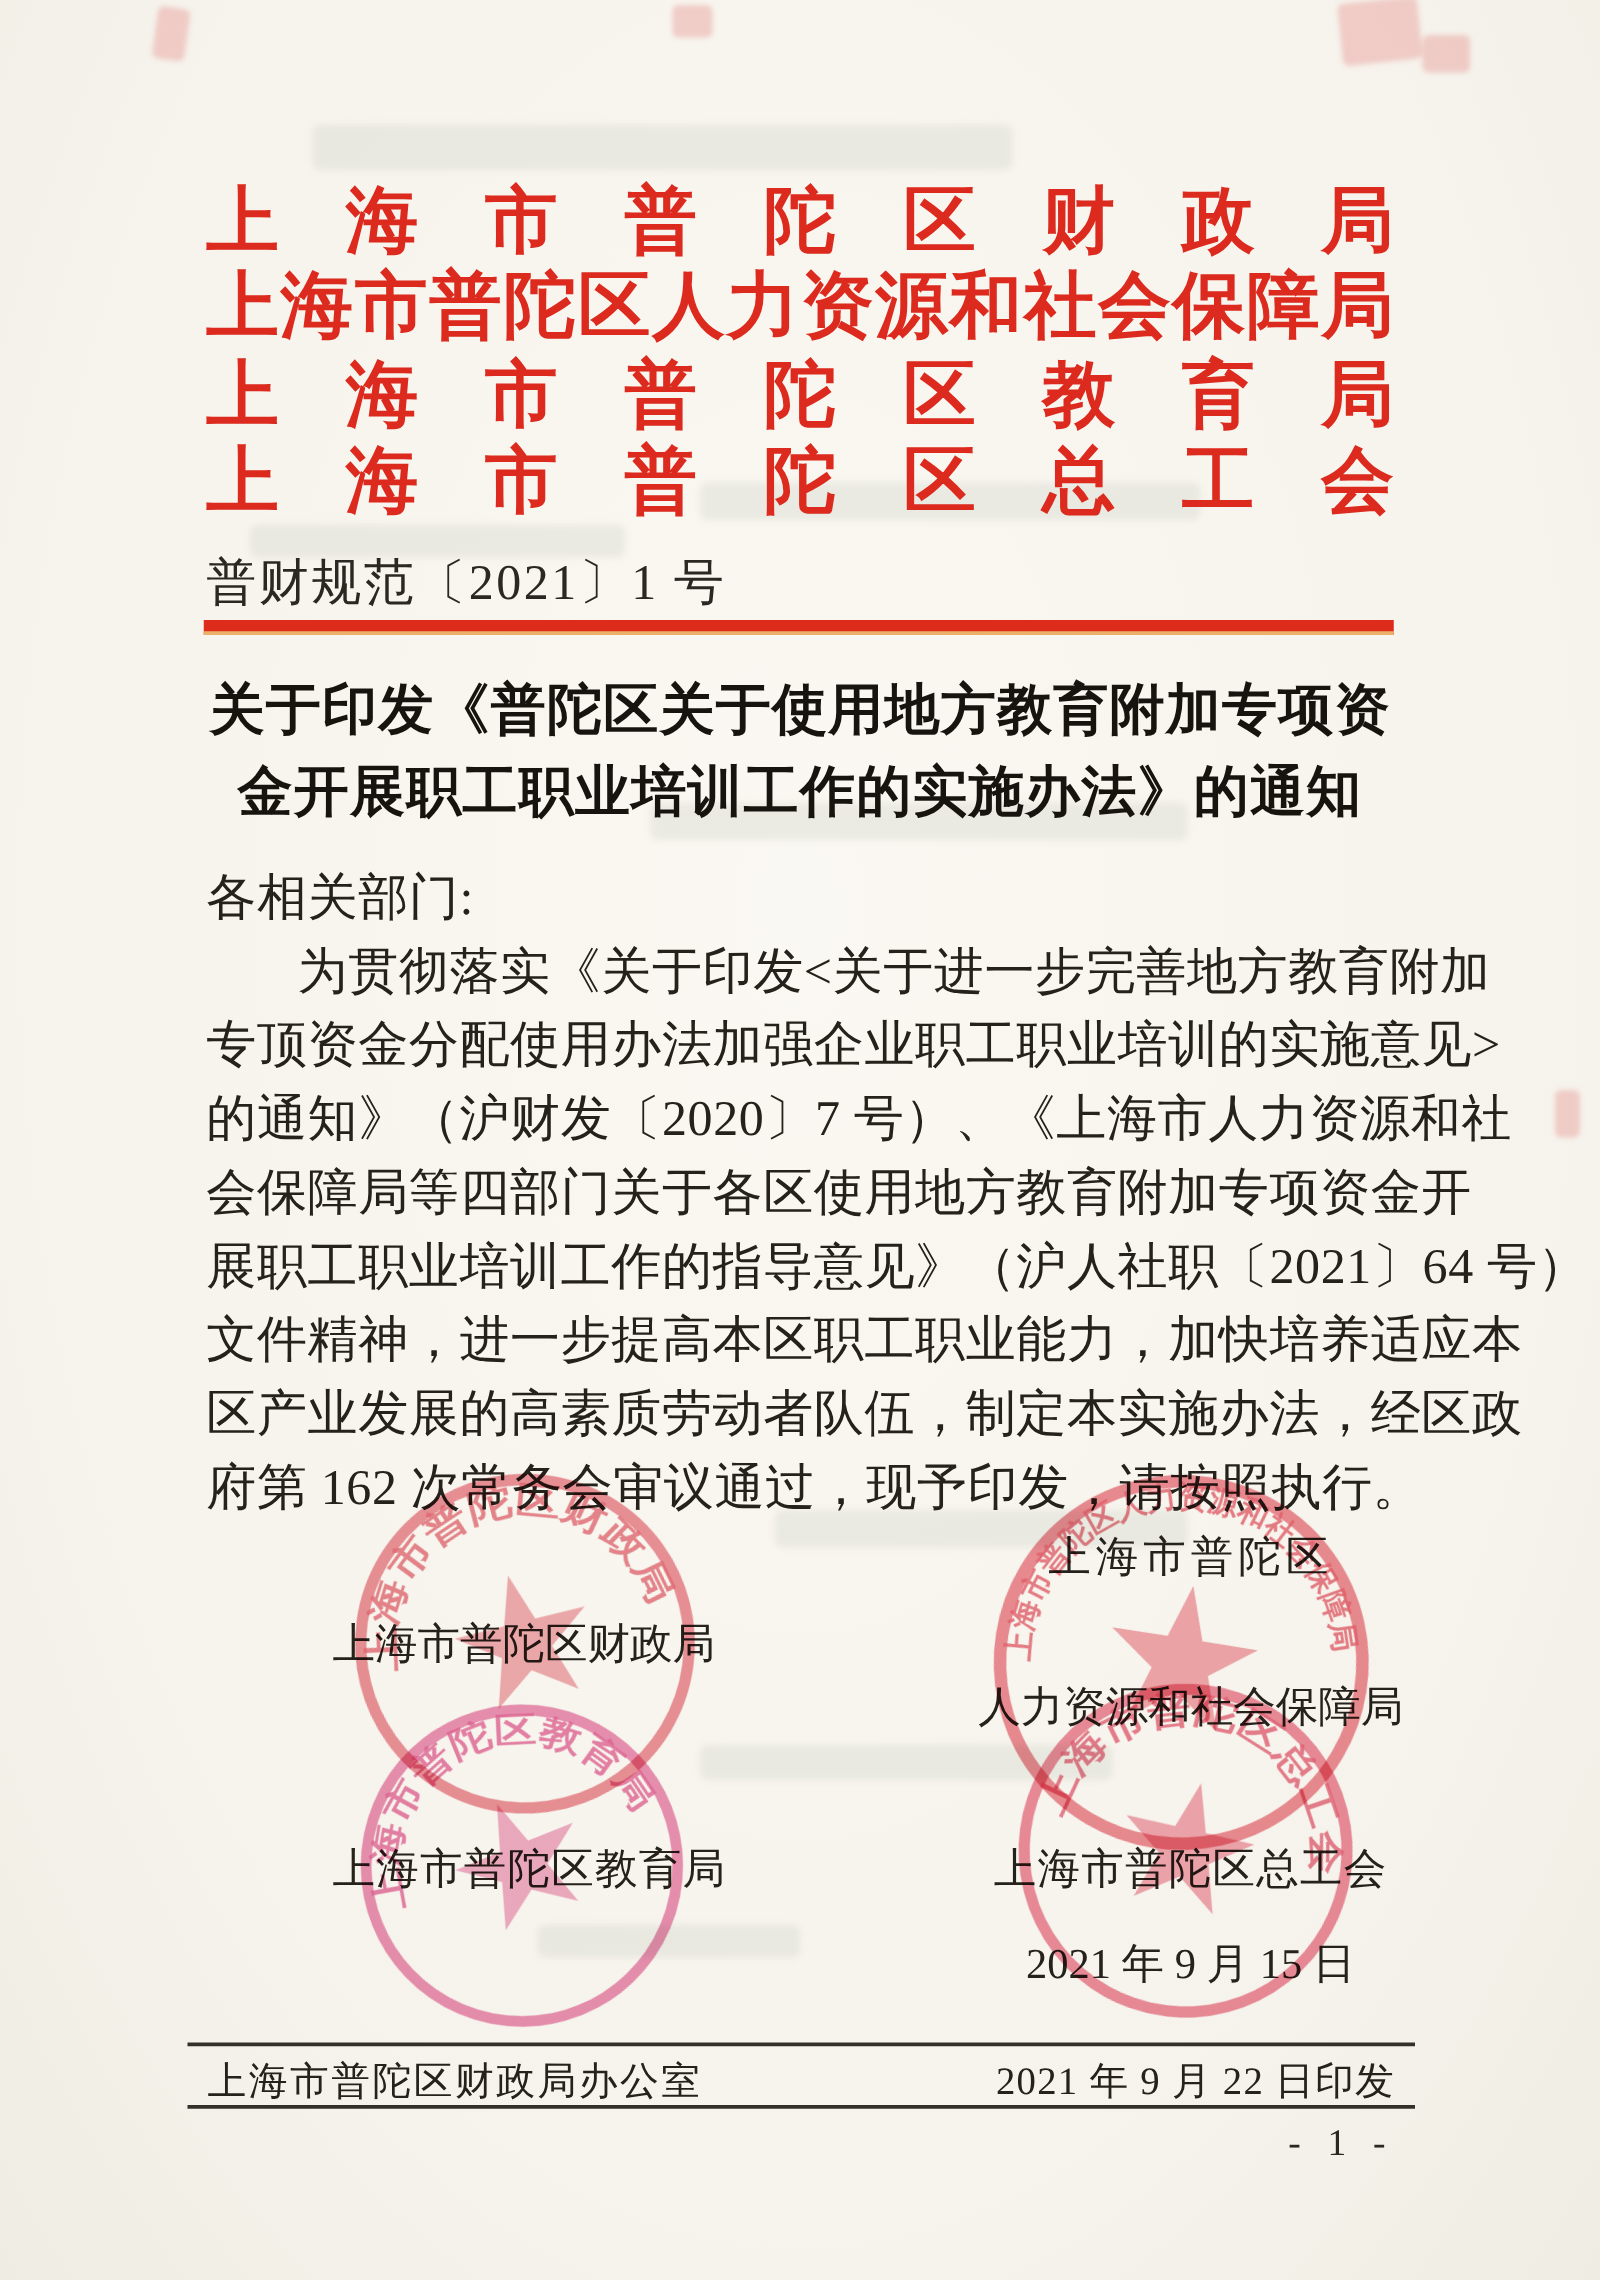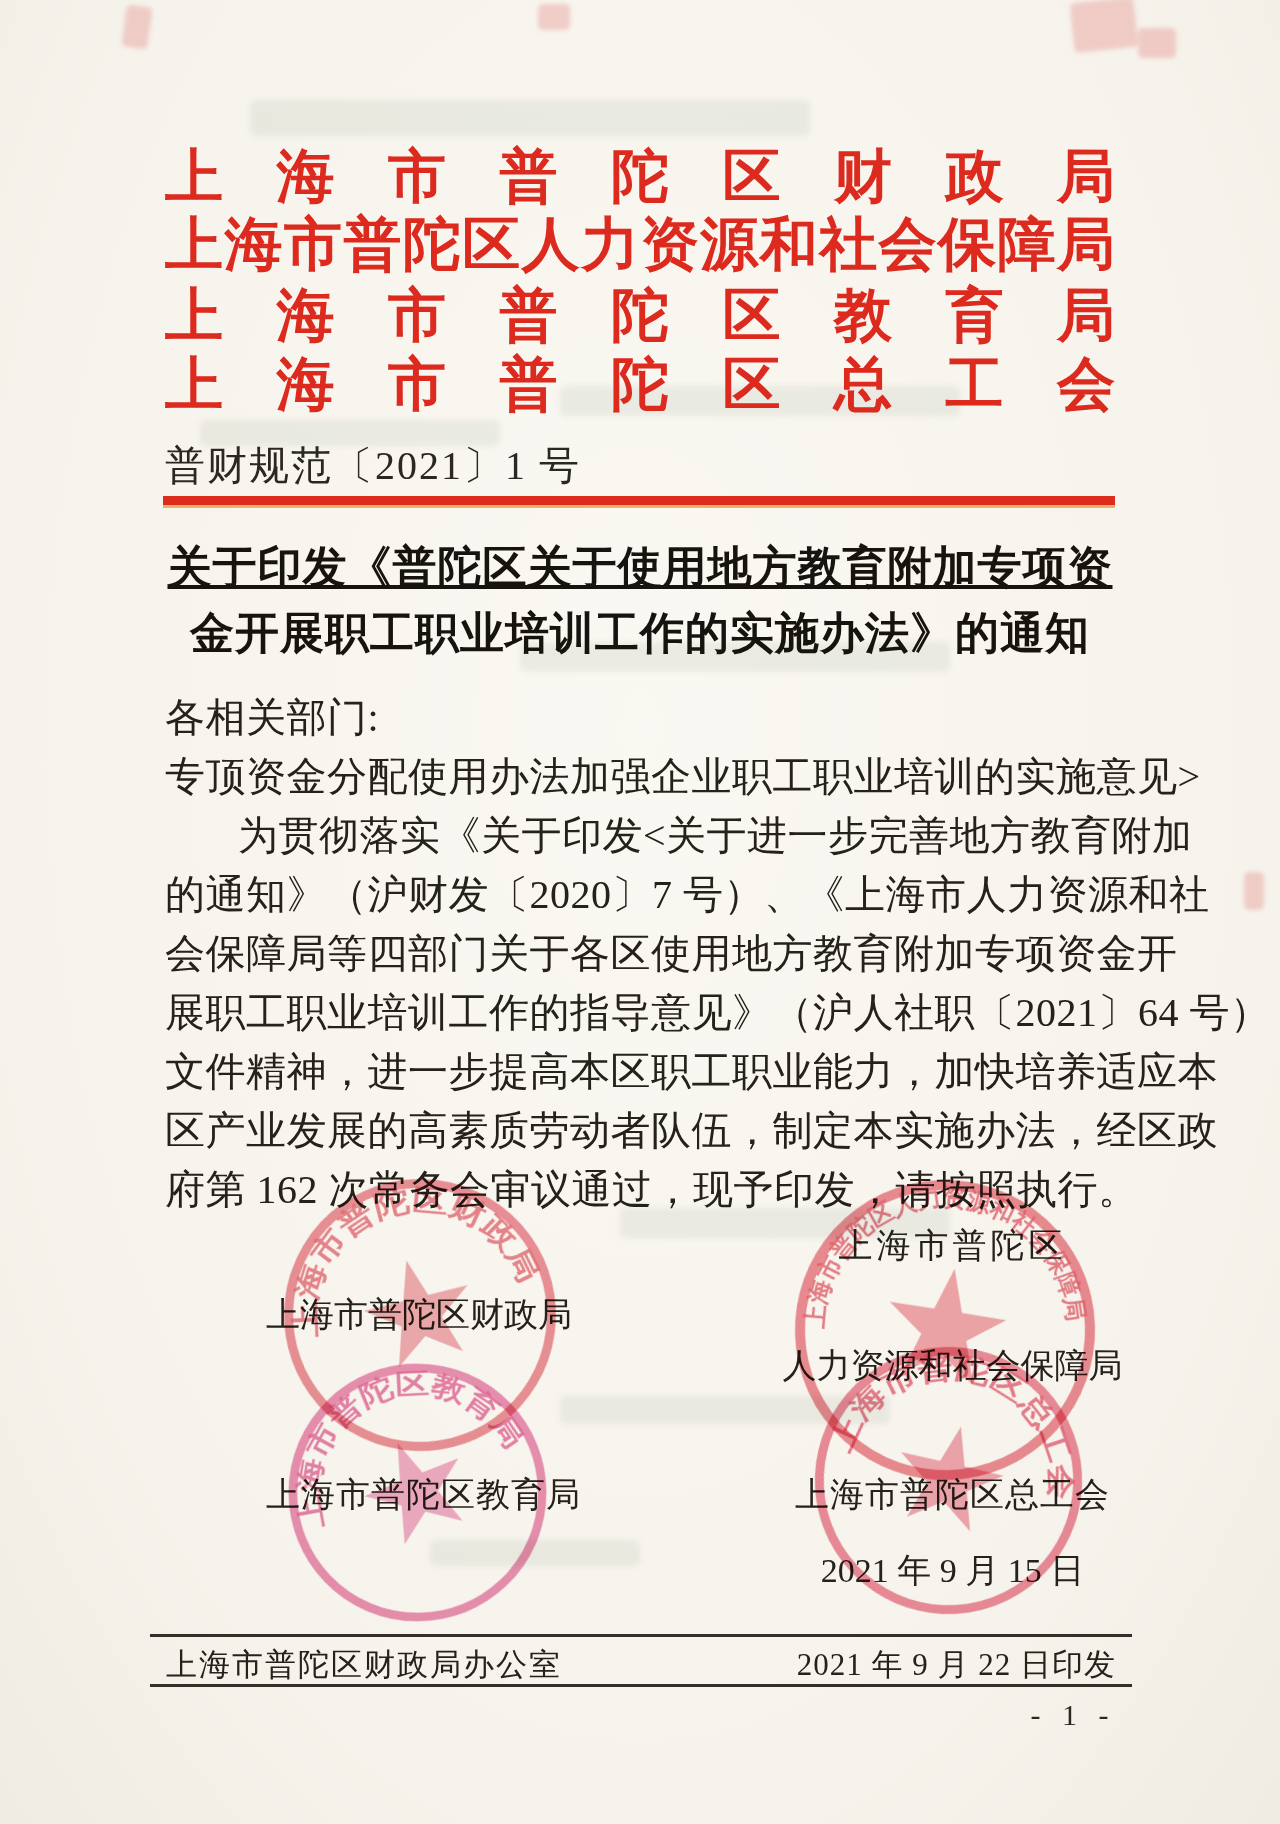--- a/index.html
+++ b/index.html
@@ -54,27 +54,27 @@
   <div class="abs" style="left:0;top:142px;width:1280px;">
     <div class="abs agency-line" style="top:0px;">上海市普陀区财政局</div>
     <div class="abs agency-line" style="top:68px;">上海市普陀区人力资源和社会保障局</div>
     <div class="abs agency-line" style="top:139px;">上海市普陀区教育局</div>
     <div class="abs agency-line" style="top:208px;">上海市普陀区总工会</div>
   </div>
 
   <div class="abs doc-number">普财规范〔2021〕1 号</div>
   <div class="abs red-rule"></div>
 
-  <div class="abs title-line" style="top:536px;text-decoration:underline;">关于印发《普陀区关于使用地方教育附加专项资</div>
+  <div class="abs title-line" style="top:536px;">关于印发《普陀区关于使用地方教育附加专项资</div>
   <div class="abs title-line" style="top:602px;">金开展职工职业培训工作的实施办法》的通知</div>
 
   <div class="abs body-block">
     <div class="body-line">各相关部门:</div>
+    <div class="body-line indent2">为贯彻落实《关于印发&lt;关于进一步完善地方教育附加</div>
     <div class="body-line">专顶资金分配使用办法加强企业职工职业培训的实施意见&gt;</div>
-    <div class="body-line indent2">为贯彻落实《关于印发&lt;关于进一步完善地方教育附加</div>
     <div class="body-line">的通知》（沪财发〔2020〕7 号）、《上海市人力资源和社</div>
     <div class="body-line">会保障局等四部门关于各区使用地方教育附加专项资金开</div>
     <div class="body-line">展职工职业培训工作的指导意见》（沪人社职〔2021〕64 号）</div>
     <div class="body-line">文件精神，进一步提高本区职工职业能力，加快培养适应本</div>
     <div class="body-line">区产业发展的高素质劳动者队伍，制定本实施办法，经区政</div>
     <div class="body-line">府第 162 次常务会审议通过，现予印发，请按照执行。</div>
   </div>
 
   <div class="abs sig" style="left:266px;top:1292px;">上海市普陀区财政局</div>
   <div class="abs sig sig-col-right" style="top:1223px;letter-spacing:4px;">上海市普陀区</div>

